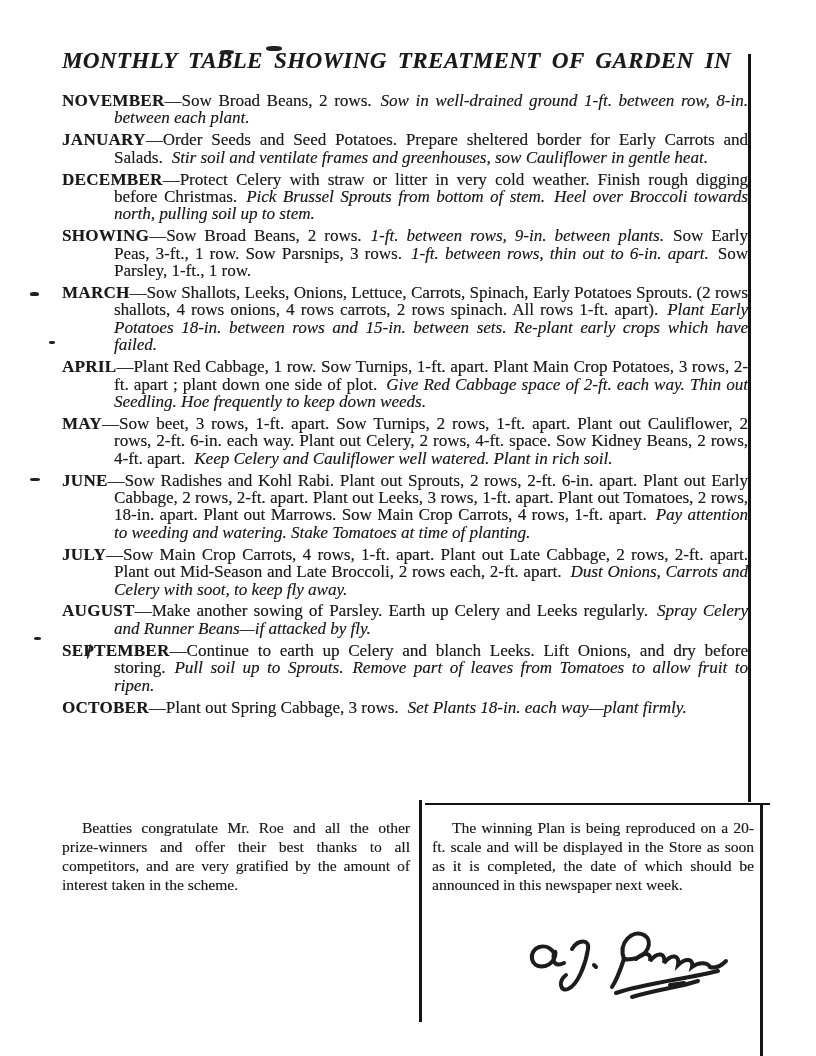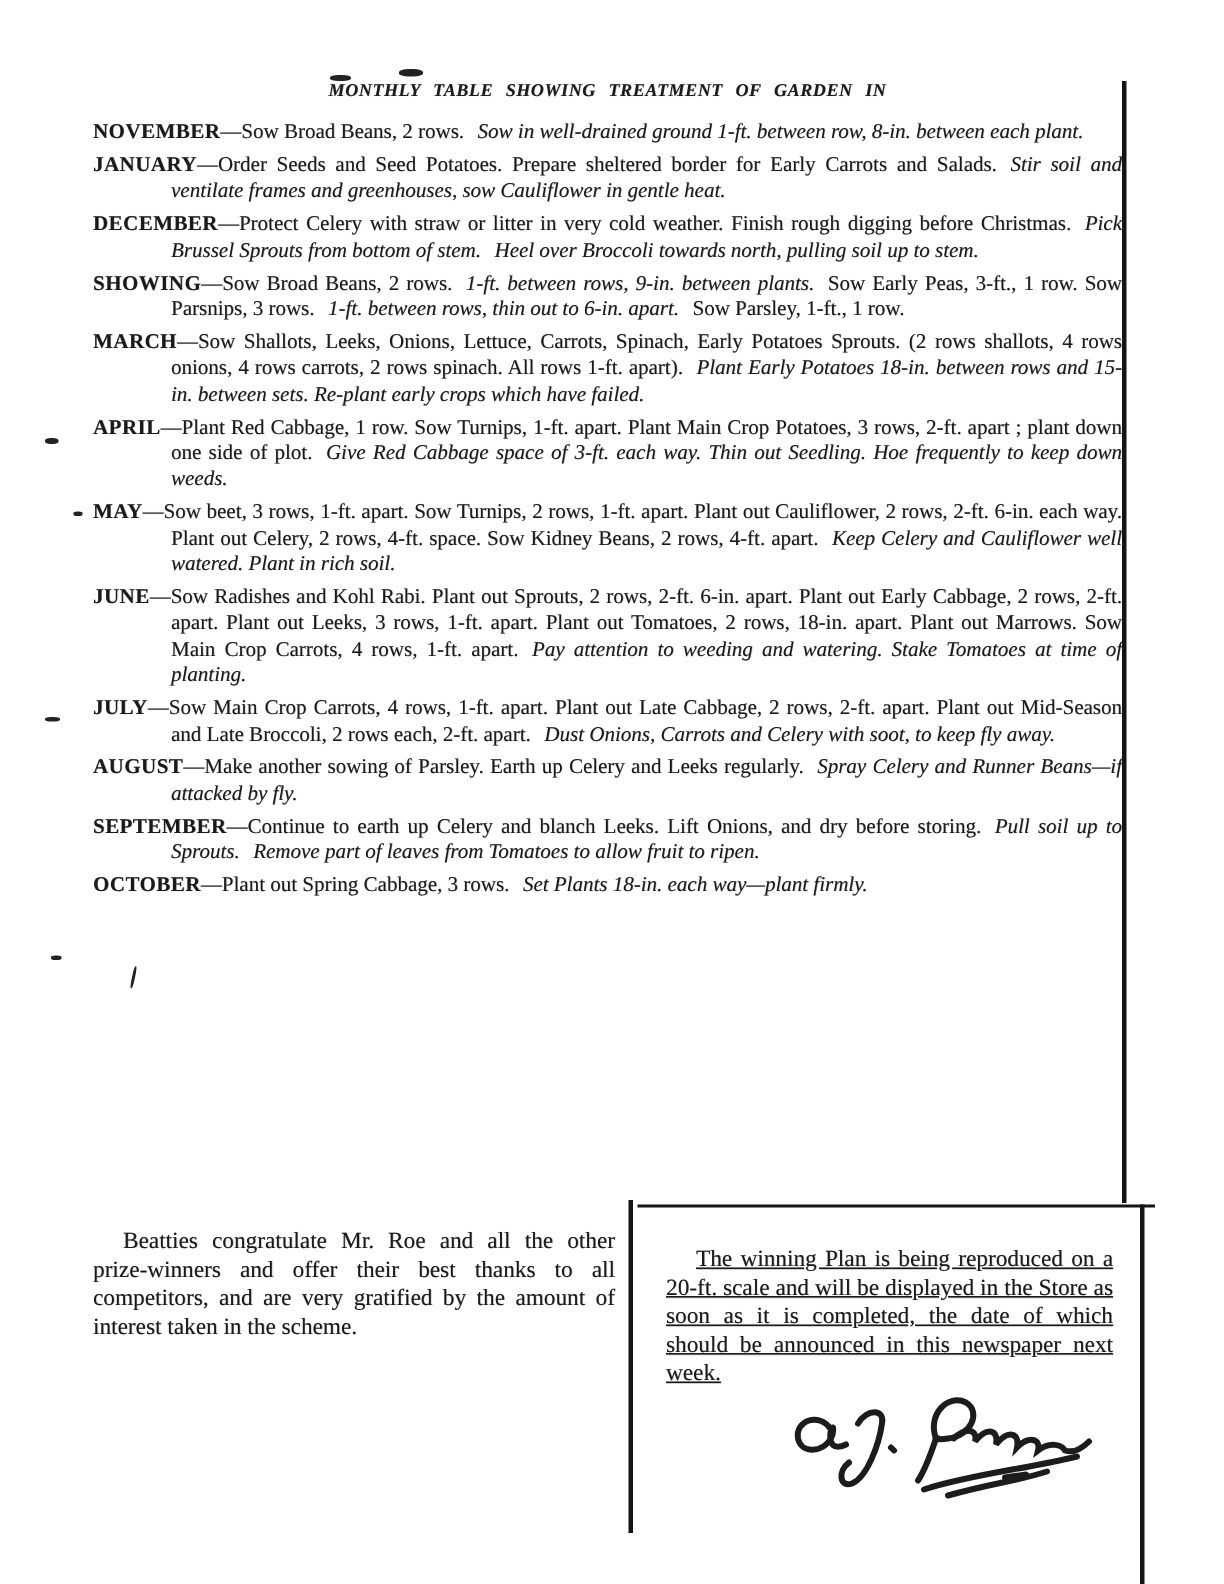--- a/index.html
+++ b/index.html
@@ -6,27 +6,27 @@
   .page{
     position:relative;width:816px;height:1056px;margin:0 auto;
     background:#ffffff;overflow:hidden;
     font-family:"Liberation Serif", serif;color:#1a1a1a;
   }
   .inked{ text-shadow:0.3px 0.3px 0.45px rgba(25,25,25,0.45); }
 
   
   .table-section{position:absolute;left:62px;top:50px;width:686px;}
   .doc-title{
-    text-align:center;font-weight:700;font-style:italic;
-    font-size:12px;line-height:21px;letter-spacing:0.4px;word-spacing:5px;
-    margin:0 0 9px 0;
+    font-weight:700;font-style:italic;
+    font-size:23px;line-height:21px;letter-spacing:0.4px;word-spacing:5px;
+    margin:0 0 21px 0;
   }
   .entry{
     margin:0 0 4.5px 0;padding-left:52px;text-indent:-52px;
-    font-size:14px;line-height:17.4px;text-align:justify;
+    font-size:17px;line-height:17.4px;text-align:justify;
   }
   .entry .month{font-weight:700;letter-spacing:0.3px;}
   .entry .seg.it{font-style:italic;}
   .entry .seg.gap{margin-left:9px;}
 
   
   .vrule,.hrule{position:absolute;background:#141414;}
   .rule-table-right{left:748px;top:54px;width:3px;height:748px;}
   .rule-col-divider{left:419px;top:800px;width:3px;height:222px;}
   .rule-box-top{left:425px;top:803px;width:345px;height:2px;}
@@ -45,21 +45,21 @@
   
   .footer-left{
     position:absolute;left:62px;top:818px;width:348px;
     font-size:15.5px;line-height:19px;text-align:justify;
   }
   .footer-left p{margin:0 0 16px 0;text-indent:20px;}
   .footer-right{
     position:absolute;left:432px;top:818px;width:322px;
     font-size:15.5px;line-height:19px;text-align:justify;
   }
-  .footer-right p{margin:12px;text-indent:20px;text-decoration:underline;}
+  .footer-right p{margin:0;text-indent:20px;}
 
   
   .signature{position:absolute;left:520px;top:915px;width:230px;height:95px;}
   .signature svg{display:block;}
   .sr-only{
     position:absolute;width:1px;height:1px;overflow:hidden;
     clip-path:inset(50%);white-space:nowrap;
   }
 </style>
 </head>
@@ -70,21 +70,21 @@
   <div class="table-section inked">
     <h1 class="doc-title">
       <span>MONTHLY TABLE SHOWING TREATMENT OF GARDEN IN</span><br>
     </h1>
     <div>
         <p class="entry"><span class="month">NOVEMBER</span><span class="seg">—Sow Broad Beans, 2 rows.</span><span class="seg it gap">Sow in well-drained ground 1-ft. between row, 8-in. between each plant.</span></p>
         <p class="entry"><span class="month">JANUARY</span><span class="seg">—Order Seeds and Seed Potatoes.  Prepare sheltered border for Early Carrots and Salads.</span><span class="seg it gap">Stir soil and ventilate frames and greenhouses, sow Cauliflower in gentle heat.</span></p>
         <p class="entry"><span class="month">DECEMBER</span><span class="seg">—Protect Celery with straw or litter in very cold weather.  Finish rough digging before Christmas.</span><span class="seg it gap">Pick Brussel Sprouts from bottom of stem.</span><span class="seg it gap">Heel over Broccoli towards north, pulling soil up to stem.</span></p>
         <p class="entry"><span class="month">SHOWING</span><span class="seg">—Sow Broad Beans, 2 rows.</span><span class="seg it gap">1-ft. between rows, 9-in. between plants.</span><span class="seg gap">Sow Early Peas, 3-ft., 1 row.  Sow Parsnips, 3 rows.</span><span class="seg it gap">1-ft. between rows, thin out to 6-in. apart.</span><span class="seg gap">Sow Parsley, 1-ft., 1 row.</span></p>
         <p class="entry"><span class="month">MARCH</span><span class="seg">—Sow Shallots, Leeks, Onions, Lettuce, Carrots, Spinach, Early Potatoes Sprouts.  (2 rows shallots, 4 rows onions, 4 rows carrots, 2 rows spinach.  All rows 1-ft. apart).</span><span class="seg it gap">Plant Early Potatoes 18-in. between rows and 15-in. between sets.  Re-plant early crops which have failed.</span></p>
-        <p class="entry"><span class="month">APRIL</span><span class="seg">—Plant Red Cabbage, 1 row.  Sow Turnips, 1-ft. apart.  Plant Main Crop Potatoes, 3 rows, 2-ft. apart ; plant down one side of plot.</span><span class="seg it gap">Give Red Cabbage space of 3-ft. each way.  Thin out Seedling.  Hoe frequently to keep down weeds.</span></p>
+        <p class="entry"><span class="month">APRIL</span><span class="seg">—Plant Red Cabbage, 1 row.  Sow Turnips, 1-ft. apart.  Plant Main Crop Potatoes, 3 rows, 2-ft. apart ; plant down one side of plot.</span><span class="seg it gap">Give Red Cabbage space of 2-ft. each way.  Thin out Seedling.  Hoe frequently to keep down weeds.</span></p>
         <p class="entry"><span class="month">MAY</span><span class="seg">—Sow beet, 3 rows, 1-ft. apart.  Sow Turnips, 2 rows, 1-ft. apart.  Plant out Cauliflower, 2 rows, 2-ft. 6-in. each way.  Plant out Celery, 2 rows, 4-ft. space.  Sow Kidney Beans, 2 rows, 4-ft. apart.</span><span class="seg it gap">Keep Celery and Cauliflower well watered.  Plant in rich soil.</span></p>
         <p class="entry"><span class="month">JUNE</span><span class="seg">—Sow Radishes and Kohl Rabi.  Plant out Sprouts, 2 rows, 2-ft. 6-in. apart.  Plant out Early Cabbage, 2 rows, 2-ft. apart.  Plant out Leeks, 3 rows, 1-ft. apart.  Plant out Tomatoes, 2 rows, 18-in. apart.  Plant out Marrows.  Sow Main Crop Carrots, 4 rows, 1-ft. apart.</span><span class="seg it gap">Pay attention to weeding and watering.  Stake Tomatoes at time of planting.</span></p>
         <p class="entry"><span class="month">JULY</span><span class="seg">—Sow Main Crop Carrots, 4 rows, 1-ft. apart.  Plant out Late Cabbage, 2 rows, 2-ft. apart.  Plant out Mid-Season and Late Broccoli, 2 rows each, 2-ft. apart.</span><span class="seg it gap">Dust Onions, Carrots and Celery with soot, to keep fly away.</span></p>
         <p class="entry"><span class="month">AUGUST</span><span class="seg">—Make another sowing of Parsley.  Earth up Celery and Leeks regularly.</span><span class="seg it gap">Spray Celery and Runner Beans—if attacked by fly.</span></p>
         <p class="entry"><span class="month">SEPTEMBER</span><span class="seg">—Continue to earth up Celery and blanch Leeks.  Lift Onions, and dry before storing.</span><span class="seg it gap">Pull soil up to Sprouts.</span><span class="seg it gap">Remove part of leaves from Tomatoes to allow fruit to ripen.</span></p>
         <p class="entry"><span class="month">OCTOBER</span><span class="seg">—Plant out Spring Cabbage, 3 rows.</span><span class="seg it gap">Set Plants 18-in. each way—plant firmly.</span></p>
       </div>
   </div>
 
   <div class="vrule rule-table-right"></div>

